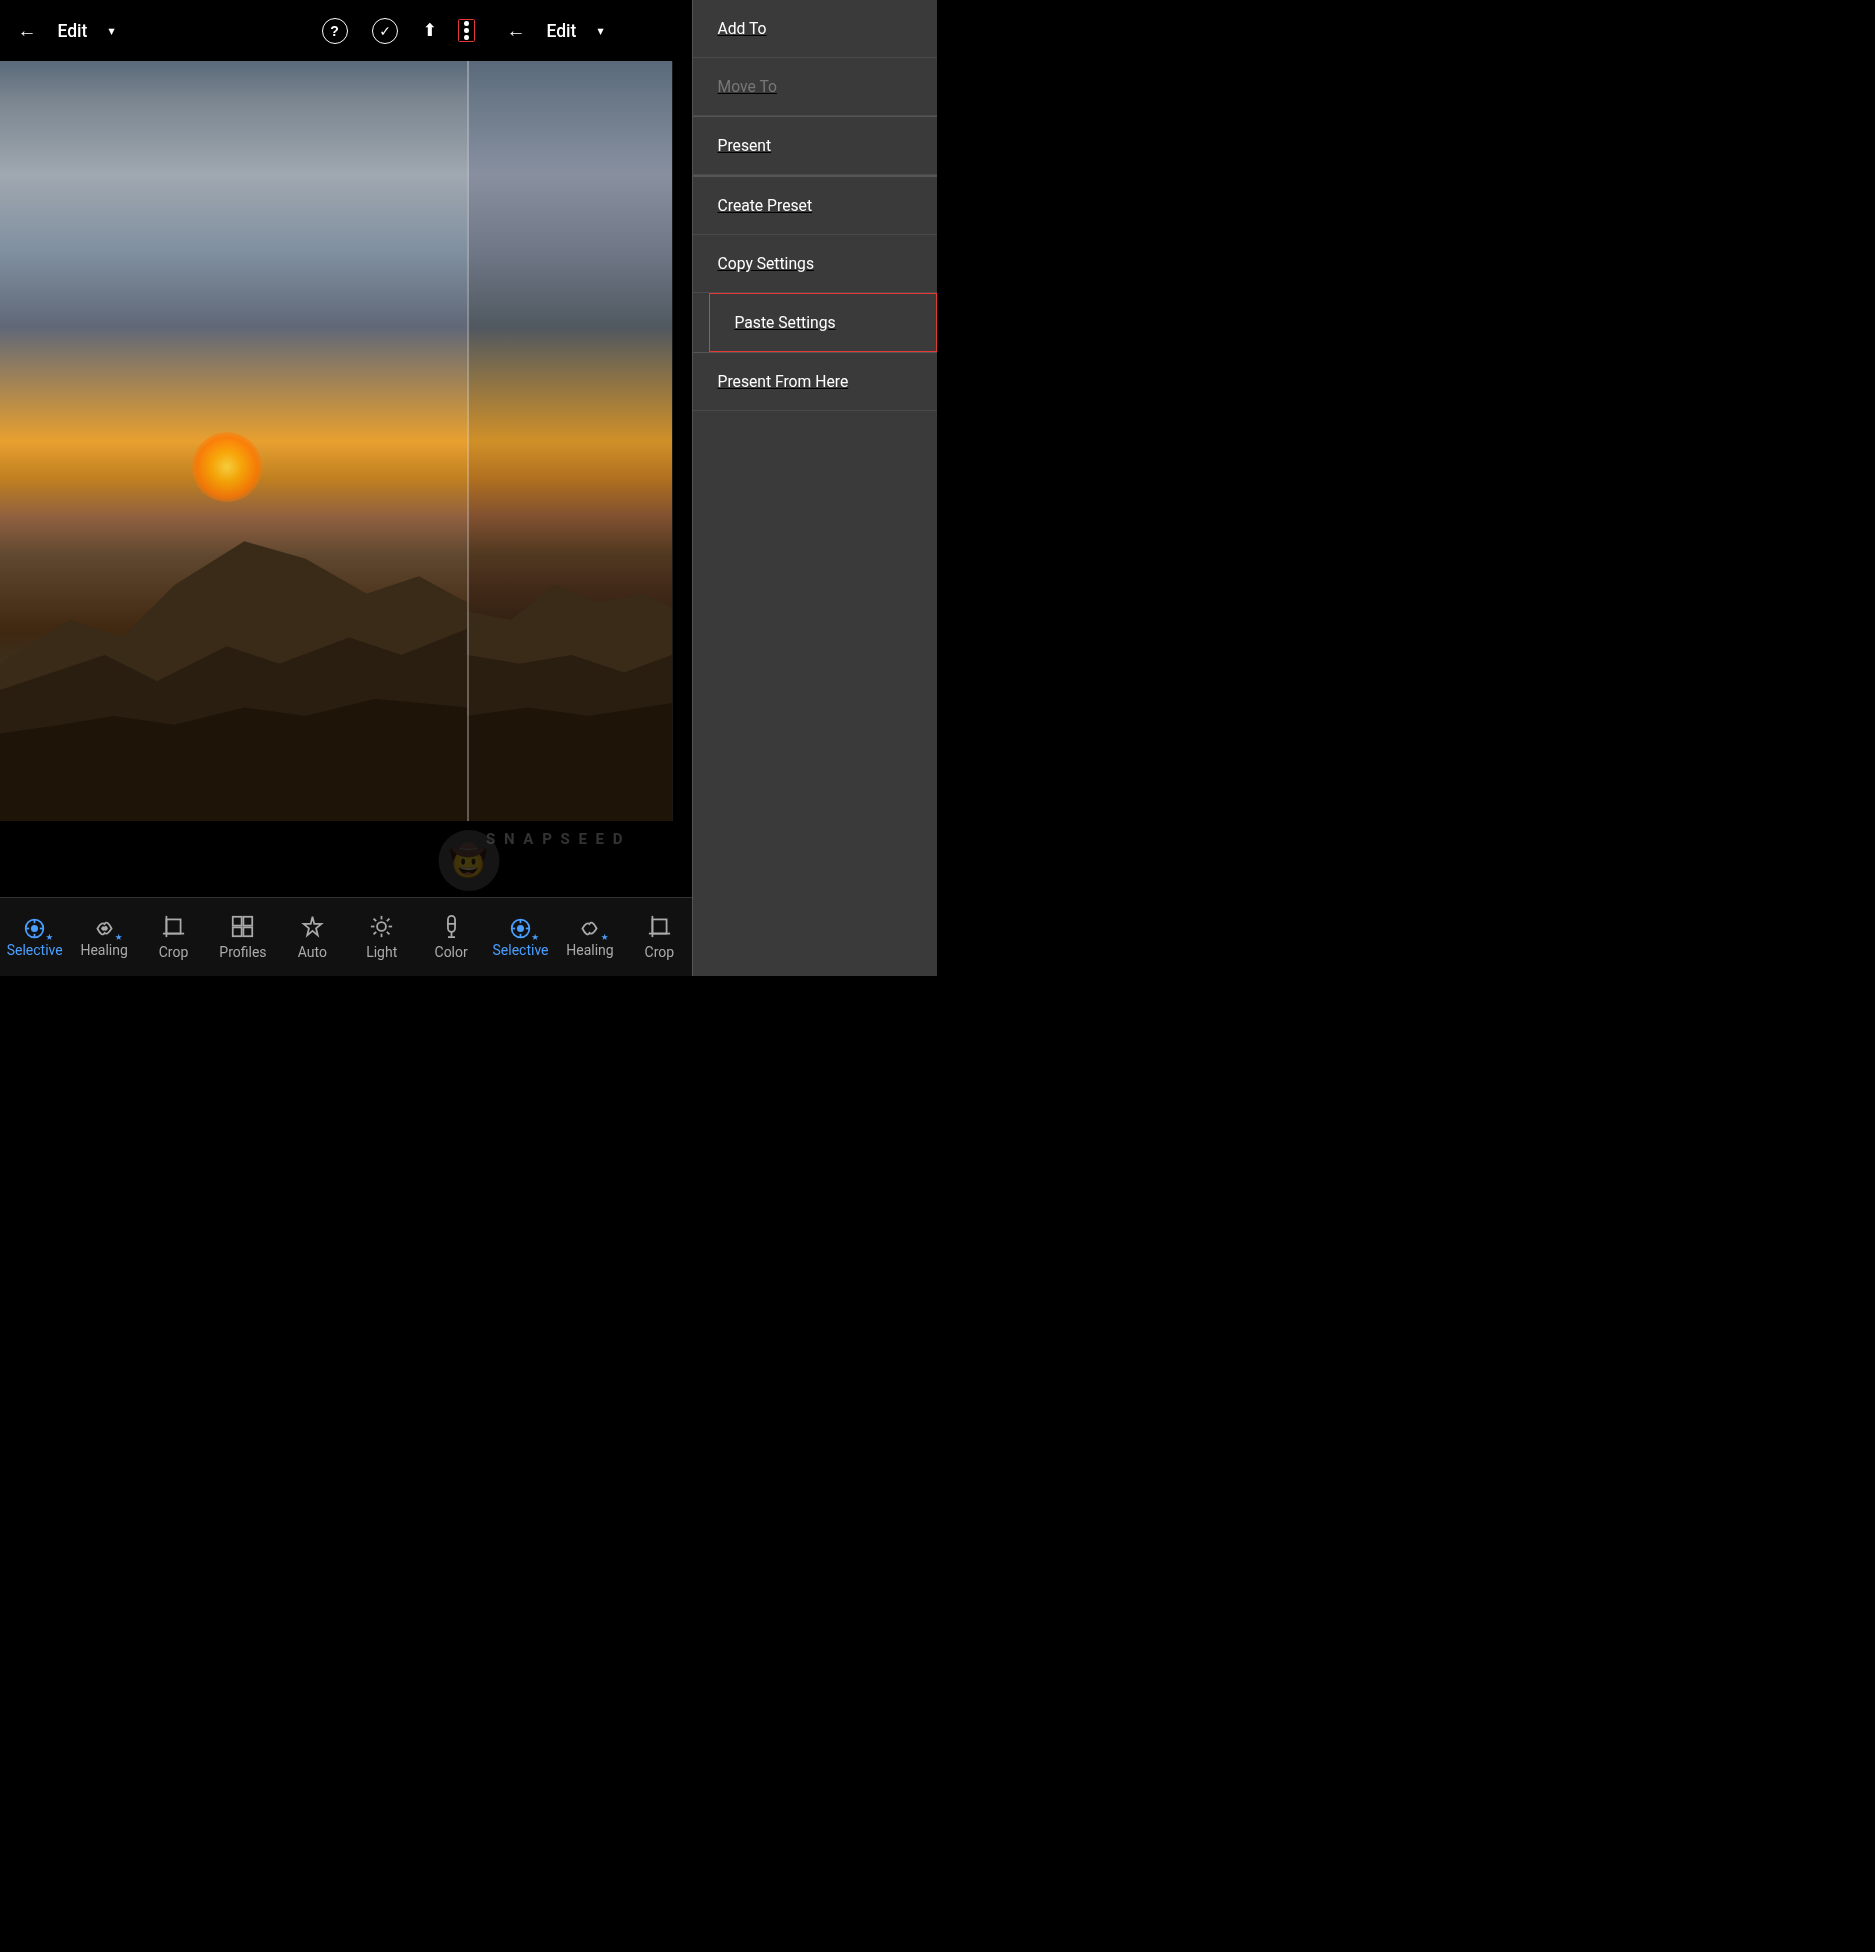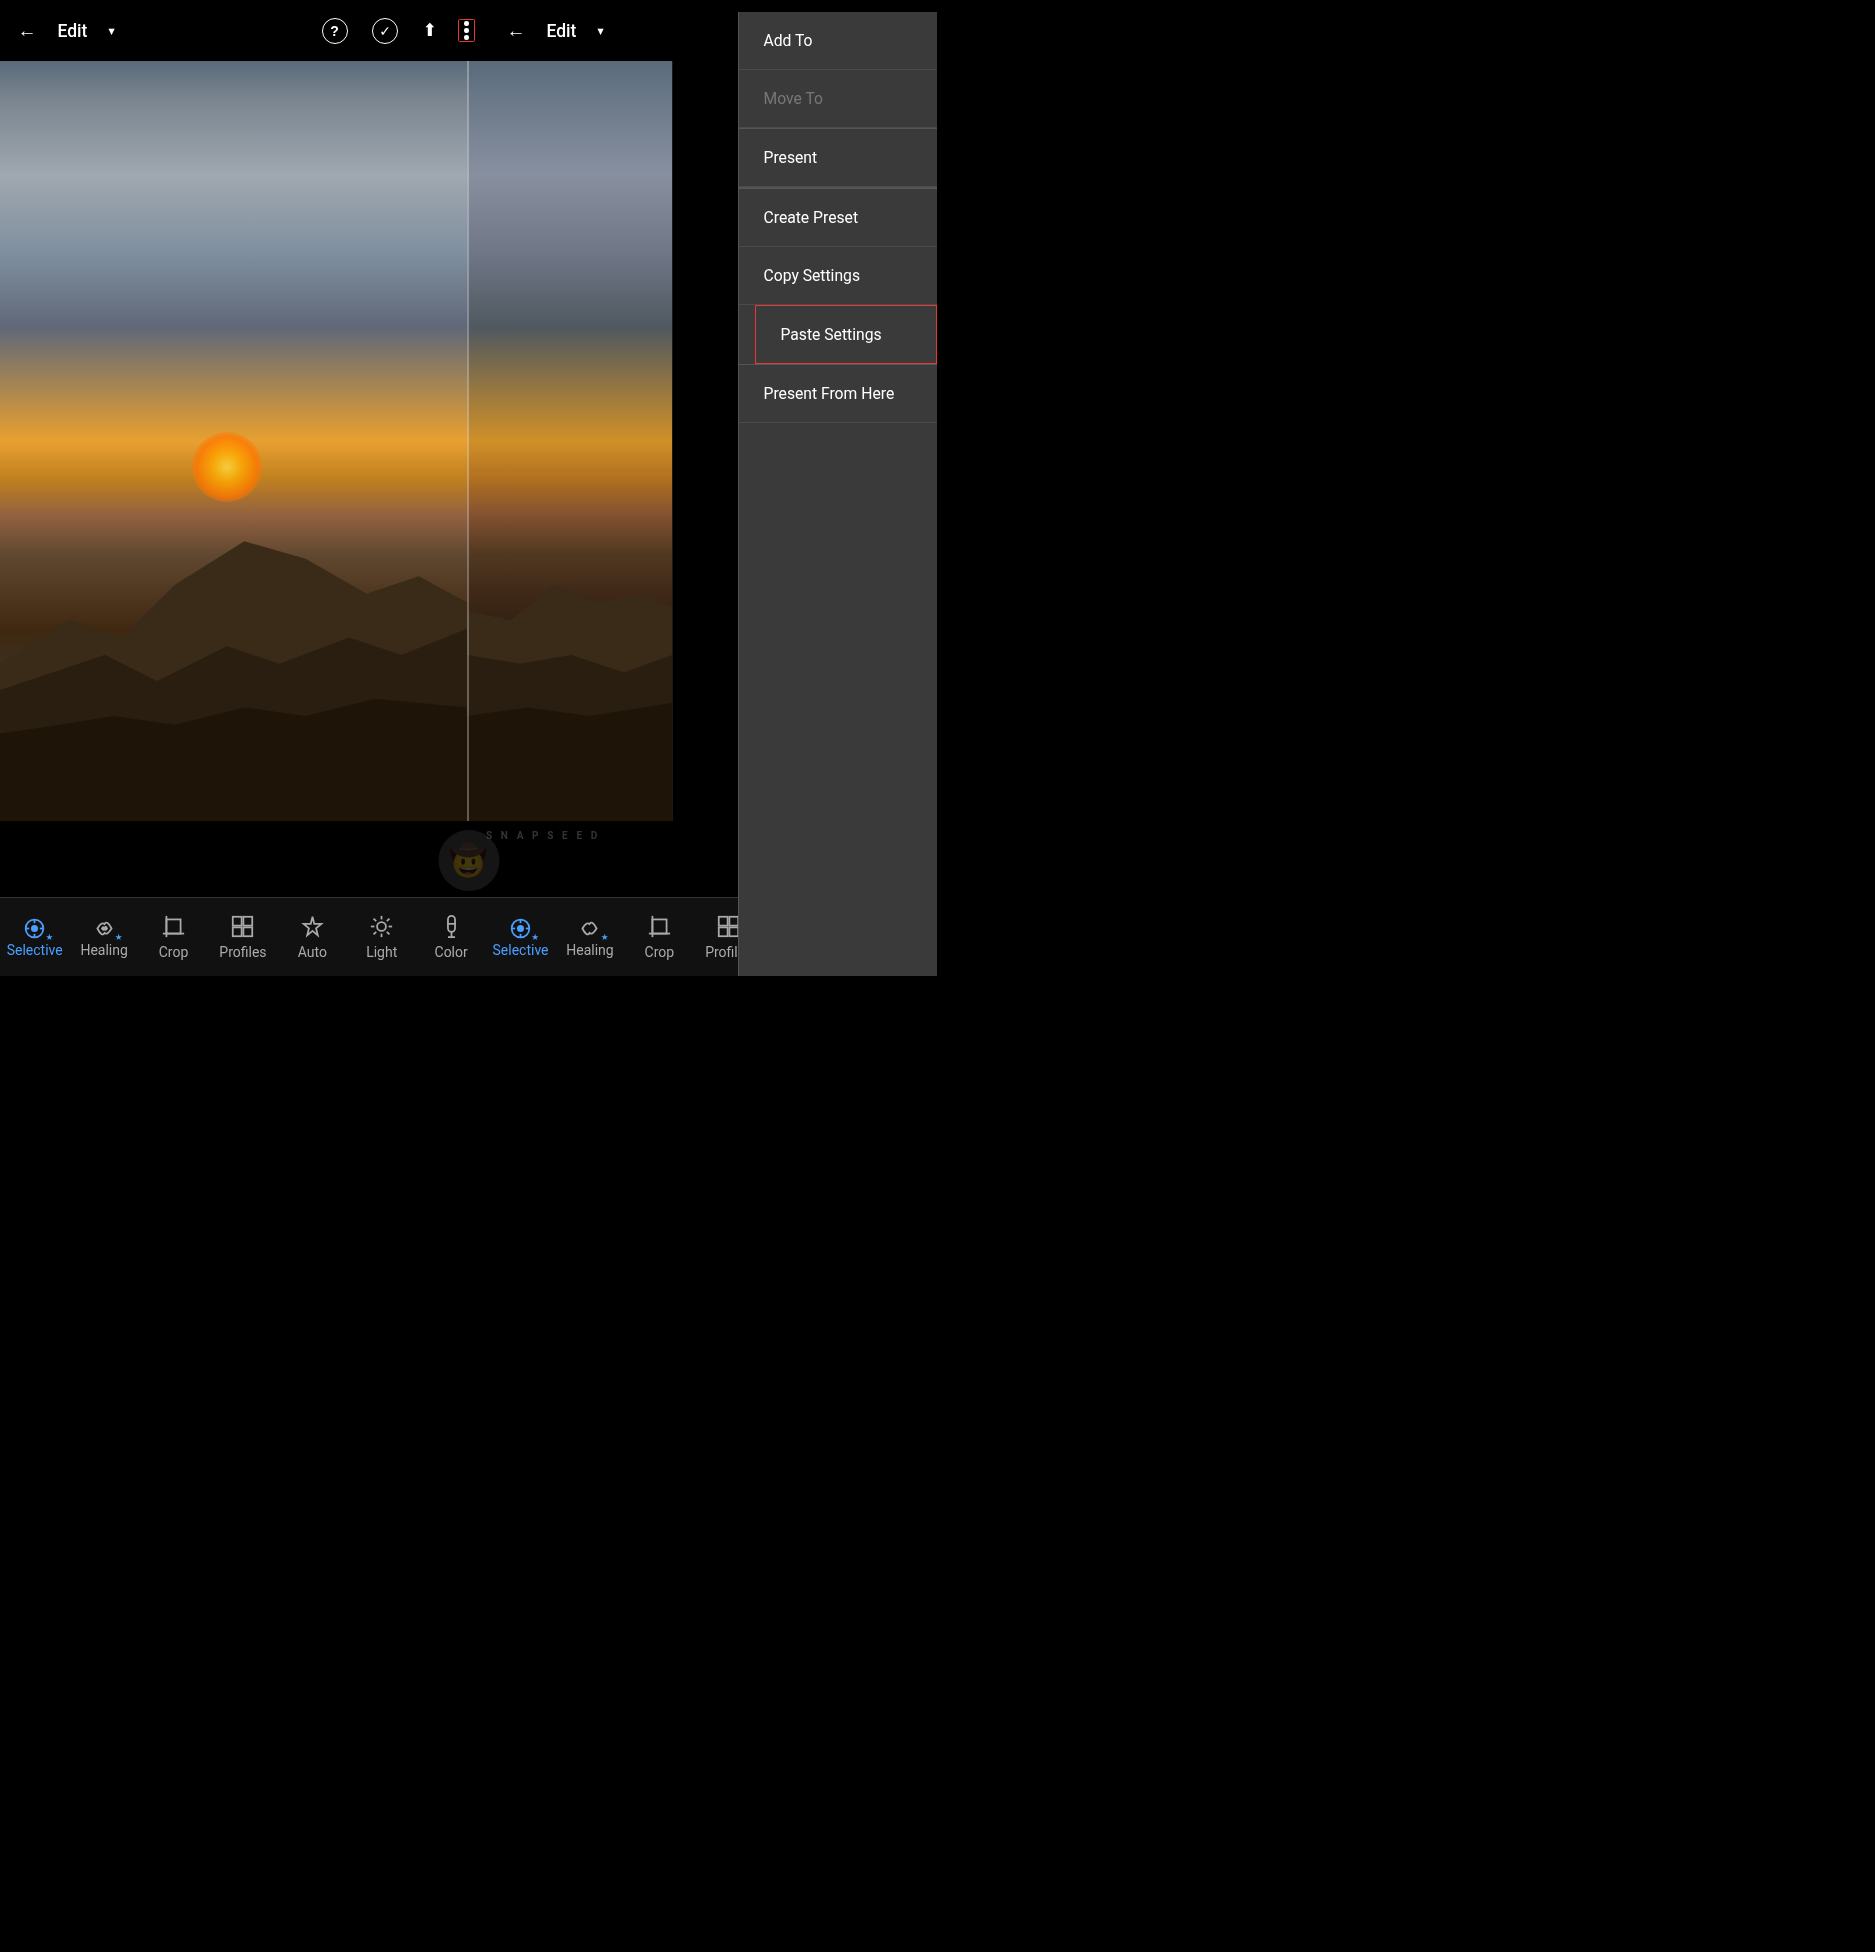--- a/index.html
+++ b/index.html
@@ -195,27 +195,28 @@
     }
 
     .toolbar-label {
       font-size: 14px;
       line-height: 1;
     }
 
     
     .dropdown-menu {
       position: absolute;
-      top: 12px;
+      top: 0;
       right: 0;
-      width: 199px;
+      width: 245px;
       height: 976px;
       background: #3a3a3a;
       z-index: 100;
       border-left: 0.9px solid #555;
+      text-decoration: underline;
     }
 
     .menu-item {
       display: flex;
       align-items: center;
       justify-content: space-between;
       padding: 19px 24.5px;
       color: #fff;
       font-size: 15.7px;
       cursor: pointer;
@@ -359,21 +360,21 @@
   </div>
 </div>
 
 <div class="split-line"></div>
 
 <div class="filmstrip-area">
 
   <div style="position:absolute;top:8.7px;left:50%;transform:translateX(-50%);opacity:0.25;display:flex;align-items:center;justify-content:center;z-index:1;">
     <div style="width:61px;height:61px;border-radius:50%;background:#555;display:flex;align-items:center;justify-content:center;font-size:31px;">🤠</div>
   </div>
-  <div style="position:absolute;top:8.7px;left:50%;transform:translateX(17.5px);opacity:0.3;font-size:10px;color:#aaa;letter-spacing:8.7px;font-weight:bold;white-space:nowrap;text-align:right;">SNAPSEED</div>
+  <div style="position:absolute;top:8.7px;left:50%;transform:translateX(17.5px);opacity:0.3;font-size:15px;color:#aaa;letter-spacing:8.7px;font-weight:bold;white-space:nowrap;text-align:right;">SNAPSEED</div>
 </div>
 
 <div class="bottom-toolbar">
 
   <div class="toolbar-item active">
     <div class="toolbar-icon star-badge">
       <svg width="23" height="23" viewBox="0 0 26 26">
           <circle cx="13" cy="13" r="10" fill="none" stroke="#4a9eff" stroke-width="2"></circle>
           <circle cx="13" cy="13" r="4" fill="#4a9eff"></circle>
           <line x1="13" y1="3" x2="13" y2="7" stroke="#4a9eff" stroke-width="2"></line>

